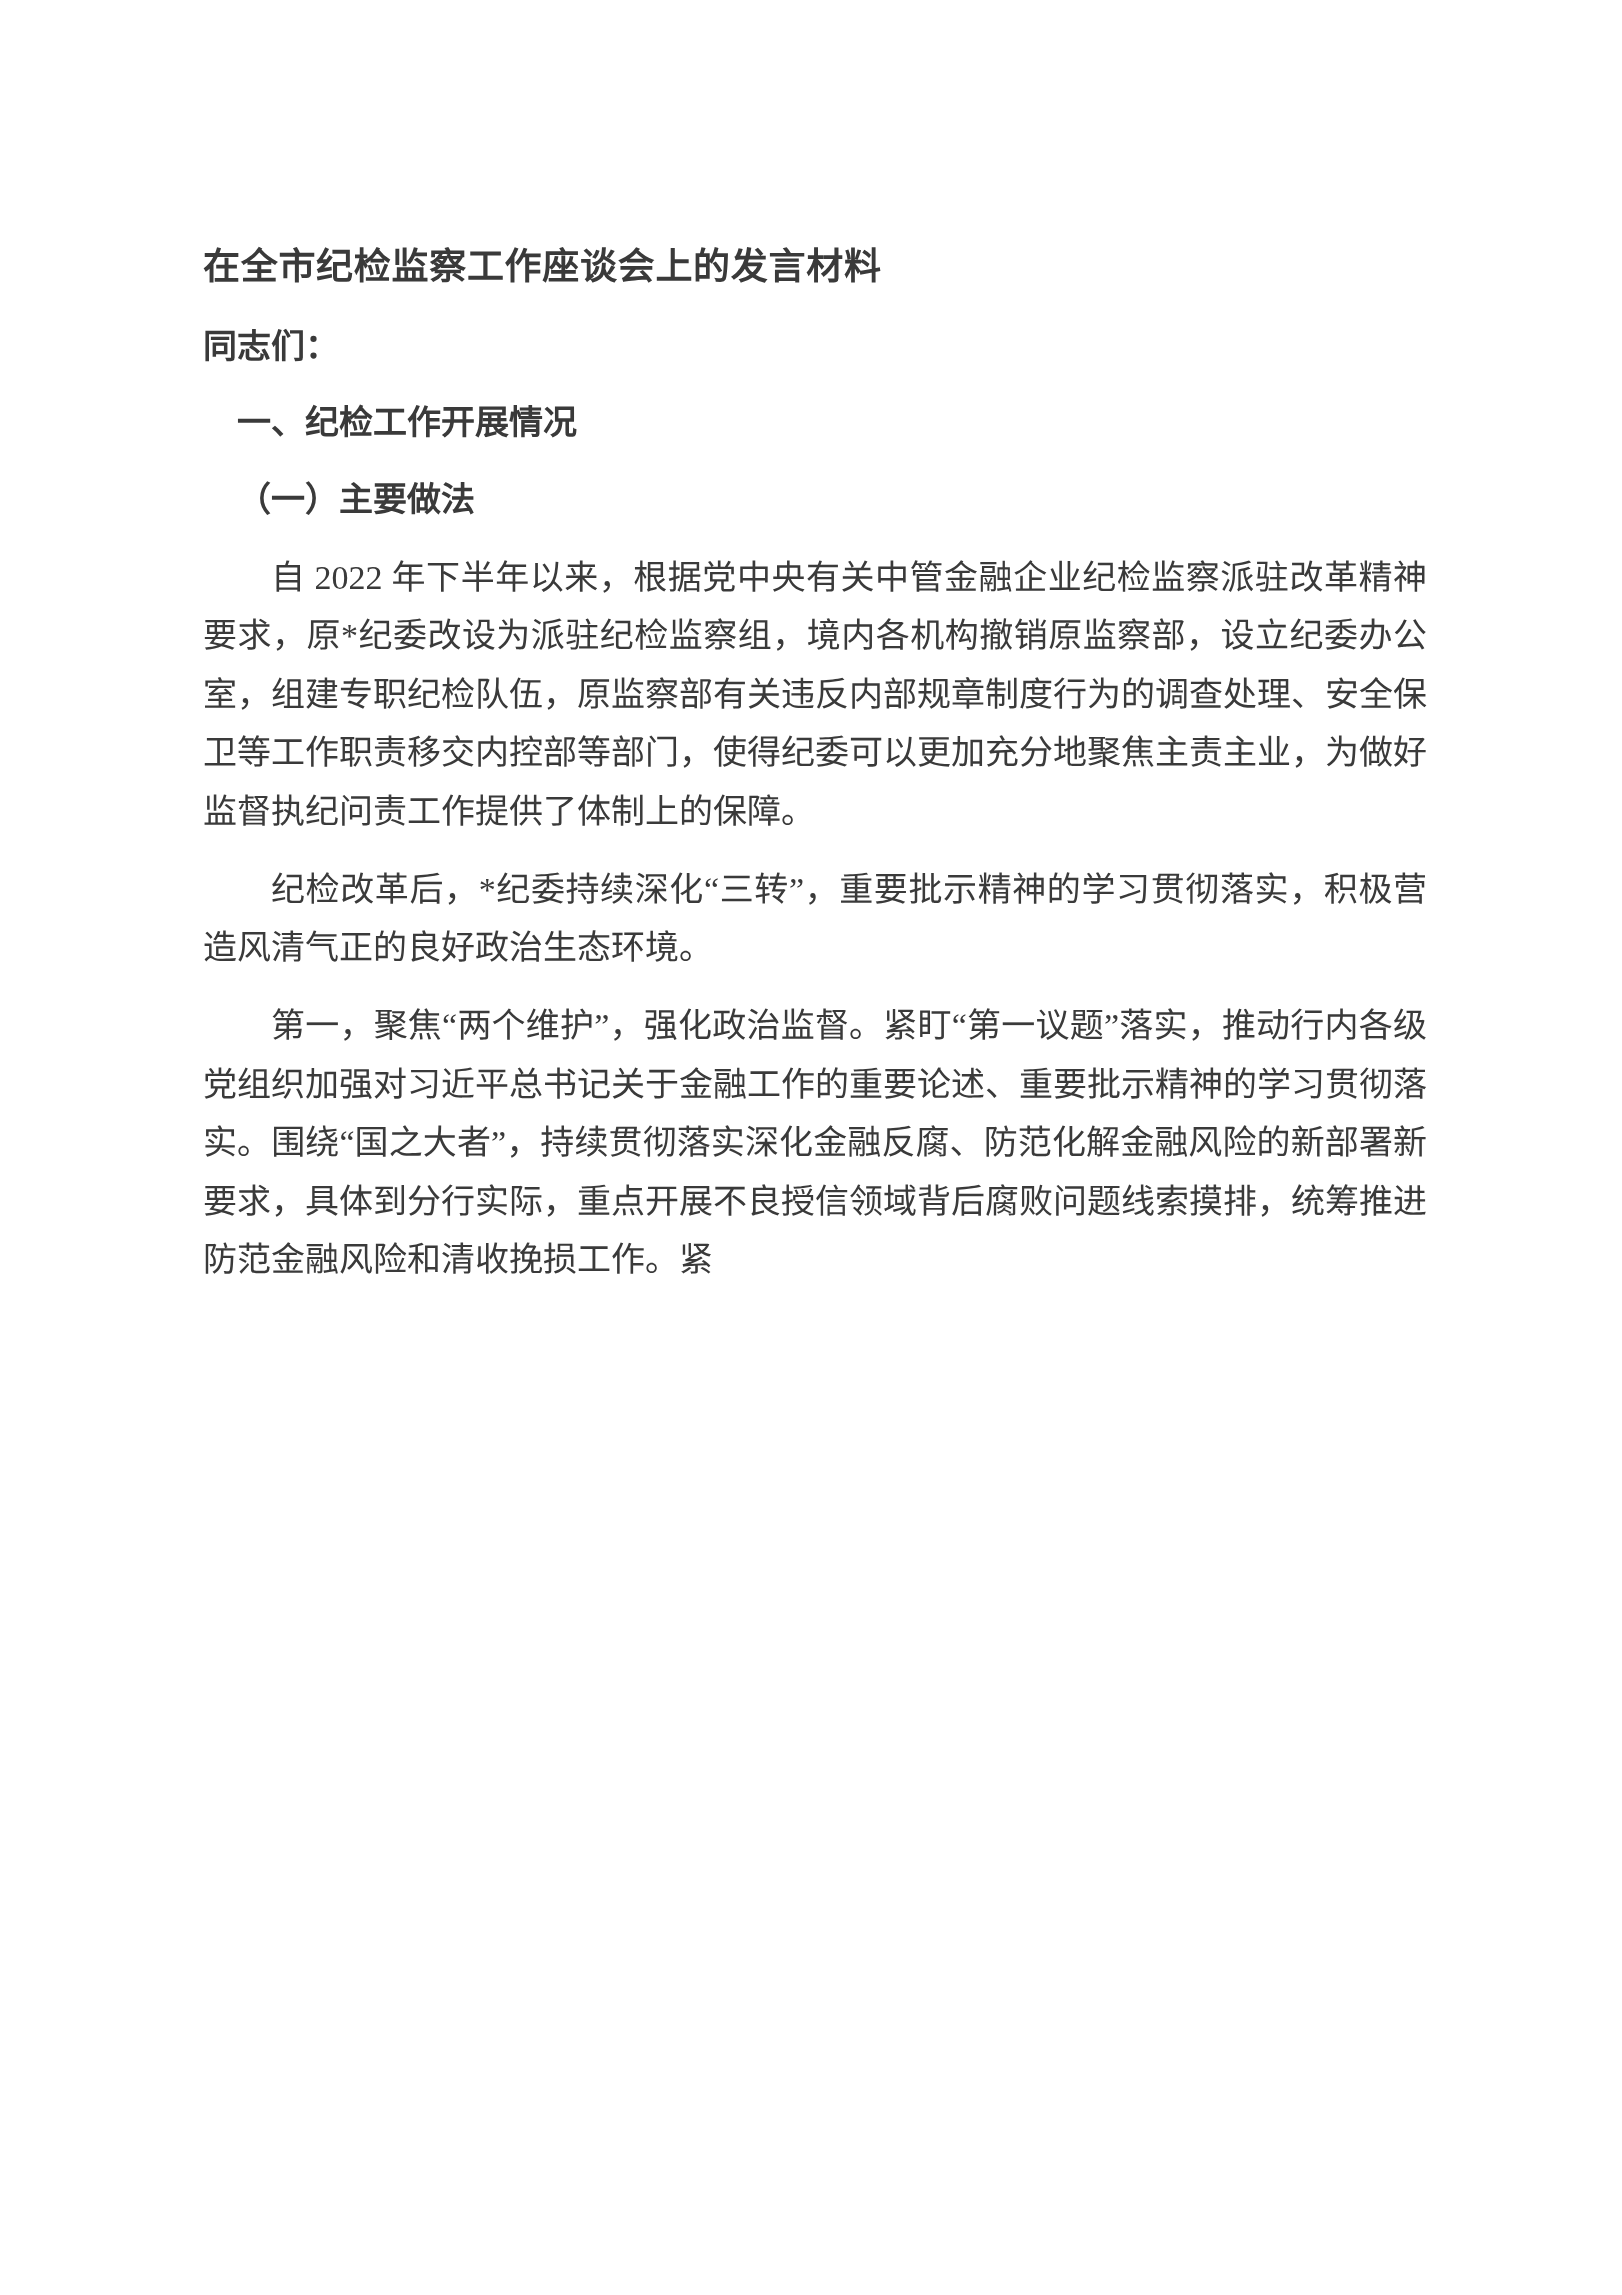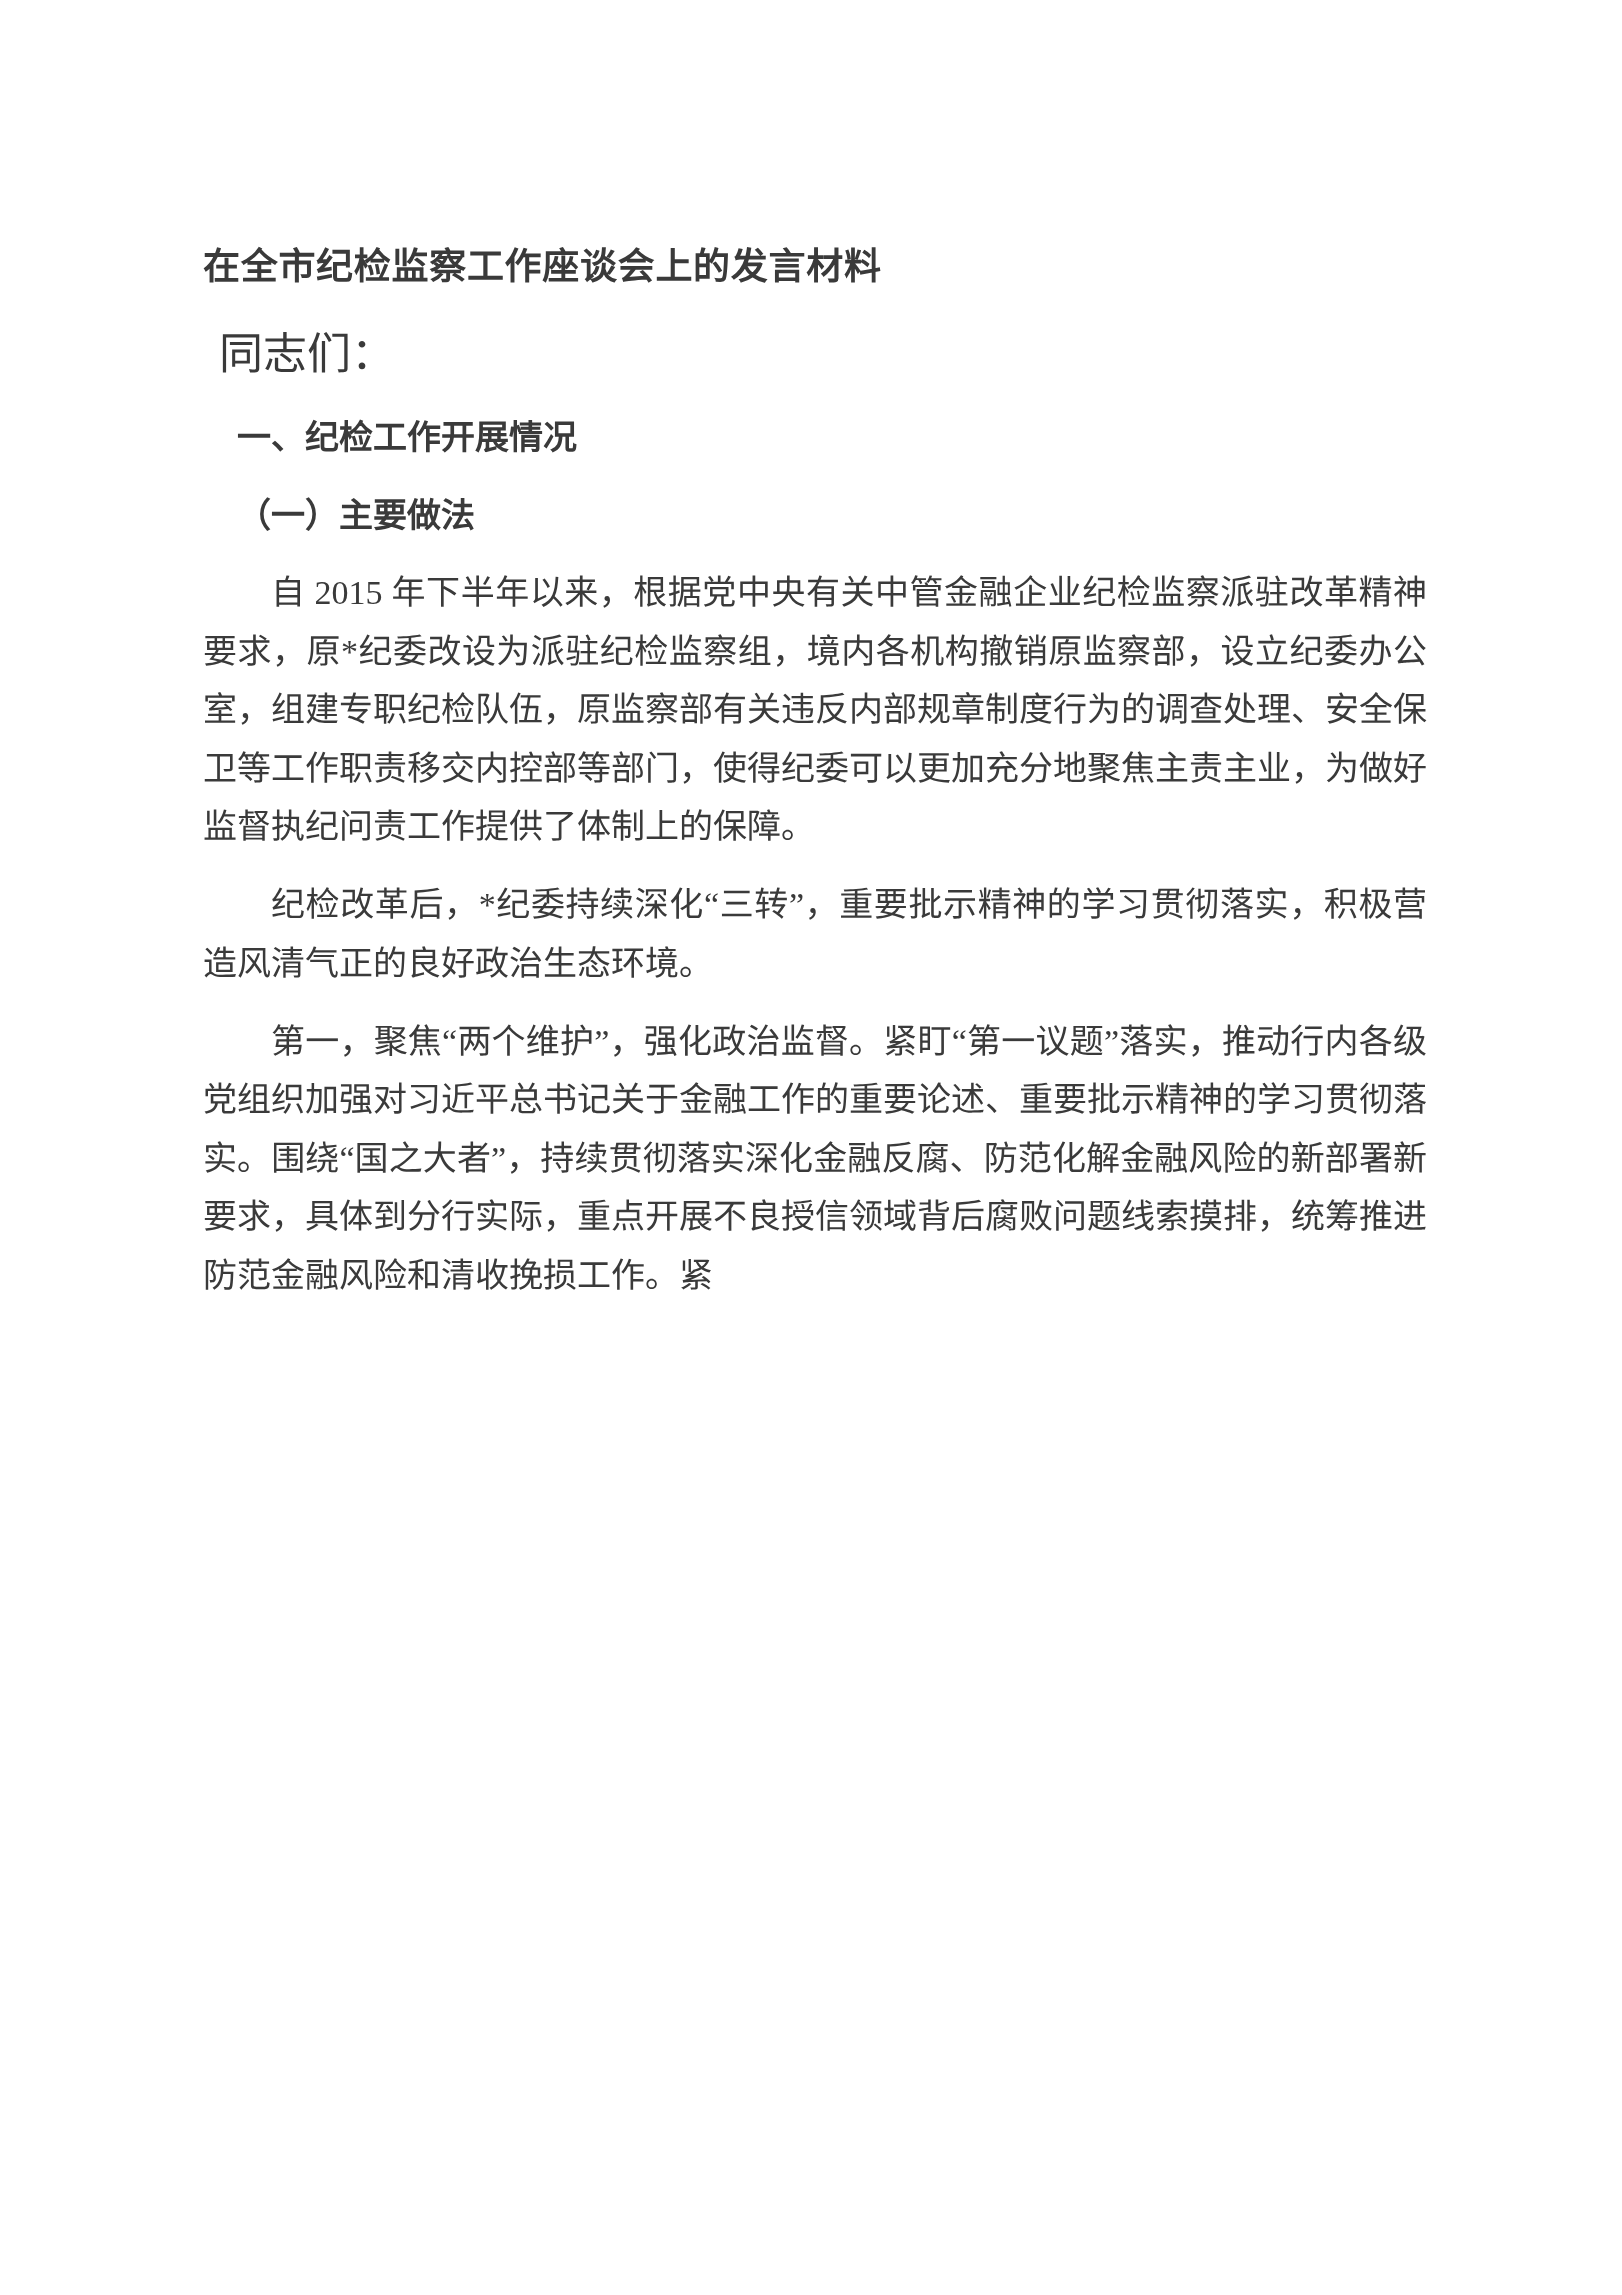--- a/index.html
+++ b/index.html
@@ -20,24 +20,25 @@
   .doc-title {
     font-family: "Liberation Sans", "DejaVu Sans", sans-serif;
     font-weight: bold;
     font-size: 37px;
     line-height: 1.35;
     color: #3a3a3a;
     margin: 0 0 29px 0;
     letter-spacing: 0.7px;
   }
   .salutation {
-    font-size: 44px;
+    font-size: 34px;
     line-height: 1.55;
-    margin: 0 0 26px 16px;
+    margin: 0 0 26px 0;
     color: #3a3a3a;
+    font-weight: bold;
   }
   .heading-1 {
     font-family: Liberation Mono, monospace;
     font-weight: bold;
     font-size: 34px;
     line-height: 1.5;
     margin: 0 0 23.6px 0;
     text-indent: 34px;
     color: #3a3a3a;
   }
@@ -69,21 +70,21 @@
 <div class="page">
 
   <h1 class="doc-title">在全市纪检监察工作座谈会上的发言材料</h1>
 
   <p class="salutation">同志们：</p>
 
   <h2 class="heading-1">一、纪检工作开展情况</h2>
 
   <h3 class="heading-2">（一）主要做法</h3>
 
-  <p class="body-para">自 2015 年下半年以来，根据党中央有关中管金融企业纪检监察派驻改革精神要求，原*纪委改设为派驻纪检监察组，境内各机构撤销原监察部，设立纪委办公室，组建专职纪检队伍，原监察部有关违反内部规章制度行为的调查处理、安全保卫等工作职责移交内控部等部门，使得纪委可以更加充分地聚焦主责主业，为做好监督执纪问责工作提供了体制上的保障。</p>
+  <p class="body-para">自 2022 年下半年以来，根据党中央有关中管金融企业纪检监察派驻改革精神要求，原*纪委改设为派驻纪检监察组，境内各机构撤销原监察部，设立纪委办公室，组建专职纪检队伍，原监察部有关违反内部规章制度行为的调查处理、安全保卫等工作职责移交内控部等部门，使得纪委可以更加充分地聚焦主责主业，为做好监督执纪问责工作提供了体制上的保障。</p>
 
 
 
   <p class="body-para">纪检改革后，*纪委持续深化“三转”，重要批示精神的学习贯彻落实，积极营造风清气正的良好政治生态环境。</p>
 
   <p class="body-para">第一，聚焦“两个维护”，强化政治监督。紧盯“第一议题”落实，推动行内各级党组织加强对习近平总书记关于金融工作的重要论述、重要批示精神的学习贯彻落实。围绕“国之大者”，持续贯彻落实深化金融反腐、防范化解金融风险的新部署新要求，具体到分行实际，重点开展不良授信领域背后腐败问题线索摸排，统筹推进防范金融风险和清收挽损工作。紧</p>
 
 </div>
 
 

